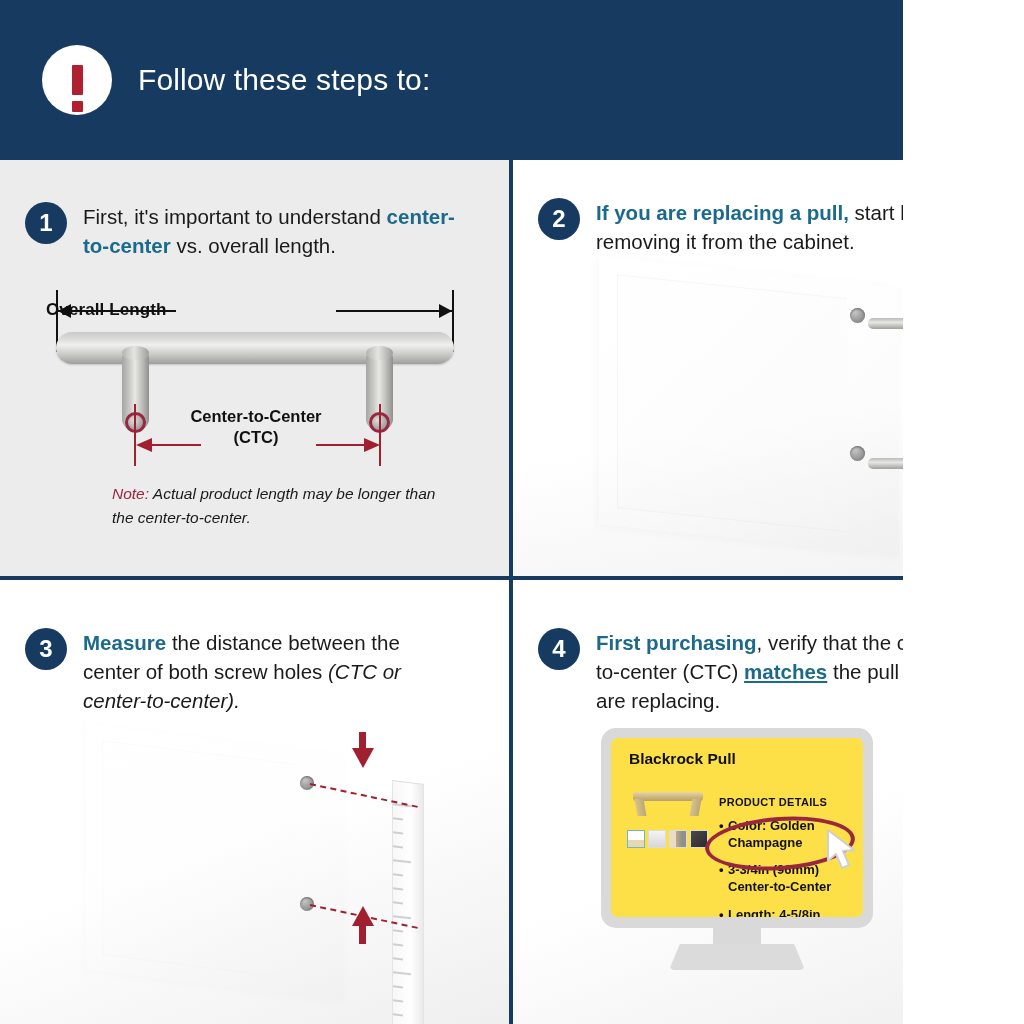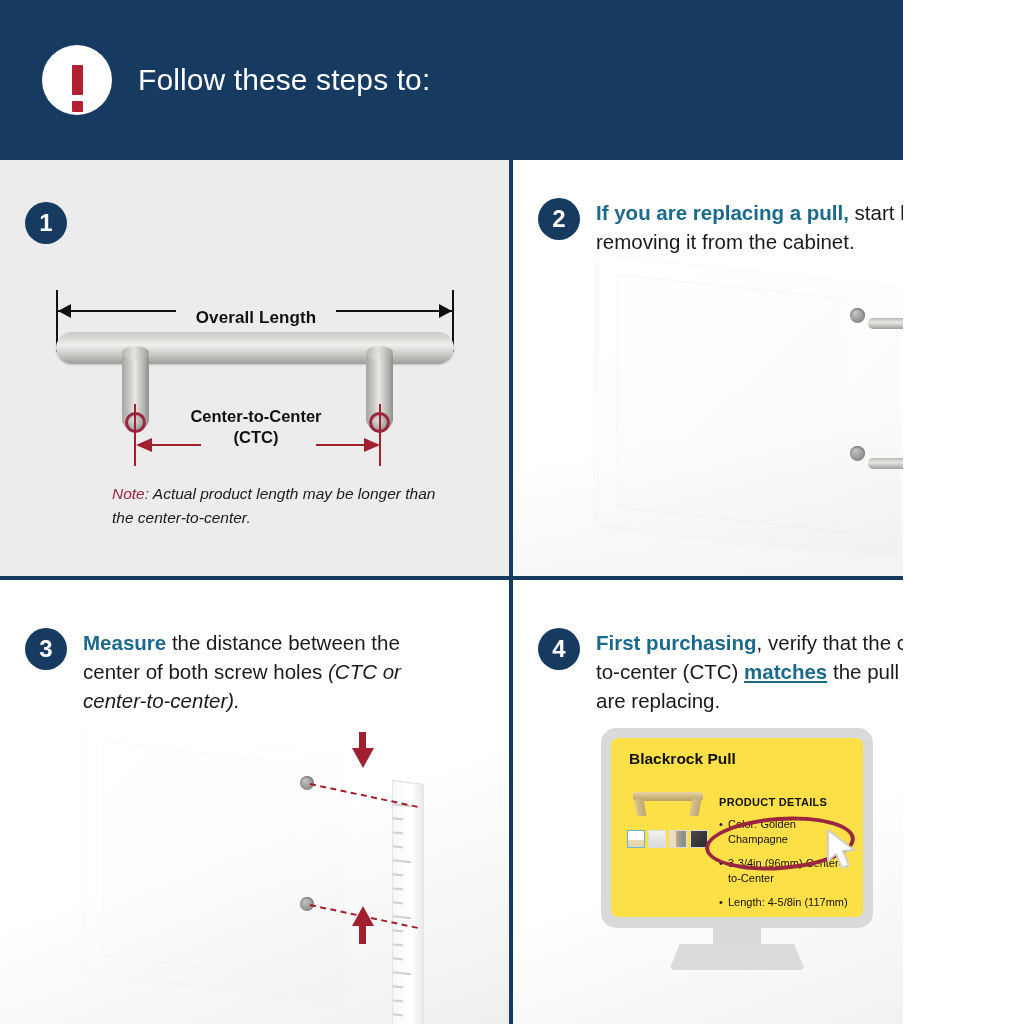--- a/index.html
+++ b/index.html
@@ -69,24 +69,23 @@
   .steptxt .ital{font-style:italic;}
 
   .s1{left:25px;top:42px;}
   .s2{left:25px;top:38px;}
   .s3{left:25px;top:48px;}
   .s4{left:25px;top:48px;}
 
   
   .p1art{position:absolute;left:46px;top:140px;width:420px;height:190px;}
   .ol-label{
-    position:absolute;left:0;top:0;width:420px;text-align:center;
+    position:absolute;left:0;top:0;width:420px;text-align:left;
     font-size:17px;font-weight:700;color:#111;letter-spacing:.1px;z-index:6;
     line-height:20px;
-    margin-top:8px;
   }
   .ol-line{position:absolute;left:12px;top:10px;width:396px;height:2px;background:#111;}
   .ol-mask{position:absolute;left:130px;top:2px;width:160px;height:18px;background:#ECECEC;z-index:5;}
   .ol-cap-l{position:absolute;left:10px;top:-10px;width:2px;height:62px;background:#111;}
   .ol-cap-r{position:absolute;left:406px;top:-10px;width:2px;height:62px;background:#111;}
   .ol-arr-l{position:absolute;left:12px;top:4px;width:0;height:0;
     border-top:7px solid transparent;border-bottom:7px solid transparent;border-right:13px solid #111;}
   .ol-arr-r{position:absolute;left:393px;top:4px;width:0;height:0;
     border-top:7px solid transparent;border-bottom:7px solid transparent;border-left:13px solid #111;}
 
@@ -223,21 +222,21 @@
   .pf-r{left:62px;transform:skewX(-10deg);}
   .thumbs{position:absolute;left:16px;top:92px;display:flex;gap:3px;}
   .thumb{width:18px;height:18px;border:1px solid #dcdcdc;background:#f3f3f3;box-sizing:border-box;}
   .thumb.sel{border:1.5px solid #6CB8CC;}
   .t1{background:linear-gradient(180deg,#fff 55%,#e6d8b2 55%);}
   .t2{background:linear-gradient(180deg,#f4f4f4,#d7d7d7);}
   .t3{background:linear-gradient(90deg,#e9ddc3 40%,#bda884 40%,#8f8f8f 75%);}
   .t4{background:linear-gradient(135deg,#4a4a4a,#2b2b2b);}
   .details{position:absolute;left:108px;top:58px;width:130px;}
   .det-head{font-size:11px;font-weight:700;color:#111;letter-spacing:.3px;margin-bottom:9px;}
-  .det-item{font-size:11px;font-weight:400;color:#111;line-height:1.32;margin-bottom:10px;padding-left:9px;position:relative;}
+  .det-item{font-size:13px;font-weight:700;color:#111;line-height:1.32;margin-bottom:10px;padding-left:9px;position:relative;}
   .det-item:before{content:"\2022";position:absolute;left:0;top:0;}
   .ellipse{
     position:absolute;left:94px;top:79px;width:142px;height:45px;
     border:4px solid #9A2740;border-radius:50%;
     transform:rotate(-4deg);z-index:12;
   }
   .cursor{position:absolute;left:215px;top:90px;width:34px;height:44px;z-index:14;}
   .warn{
     position:absolute;left:382px;top:88px;width:44px;height:44px;border-radius:50%;
     background:#A81E34;display:flex;align-items:center;justify-content:center;z-index:13;
@@ -257,20 +256,21 @@
     <div class="hdr-text">
       <div class="hdr-kicker">Follow these steps to:</div>
     </div>
   </div>
 
   <div class="grid">
 
     <div class="cell c1">
       <div class="step s1">
         <div class="badge">1</div>
+        <div class="steptxt"><span>First, it's important to understand </span><span class="blue">center-to-center</span><span> vs. overall length.</span></div>
       </div>
 
       <div class="p1art">
         <div class="ol-cap-l"></div>
         <div class="ol-cap-r"></div>
         <div class="ol-line"></div>
         <div class="ol-arr-l"></div>
         <div class="ol-arr-r"></div>
         <div class="ol-mask"></div>
         <div class="ol-label">Overall Length</div>

